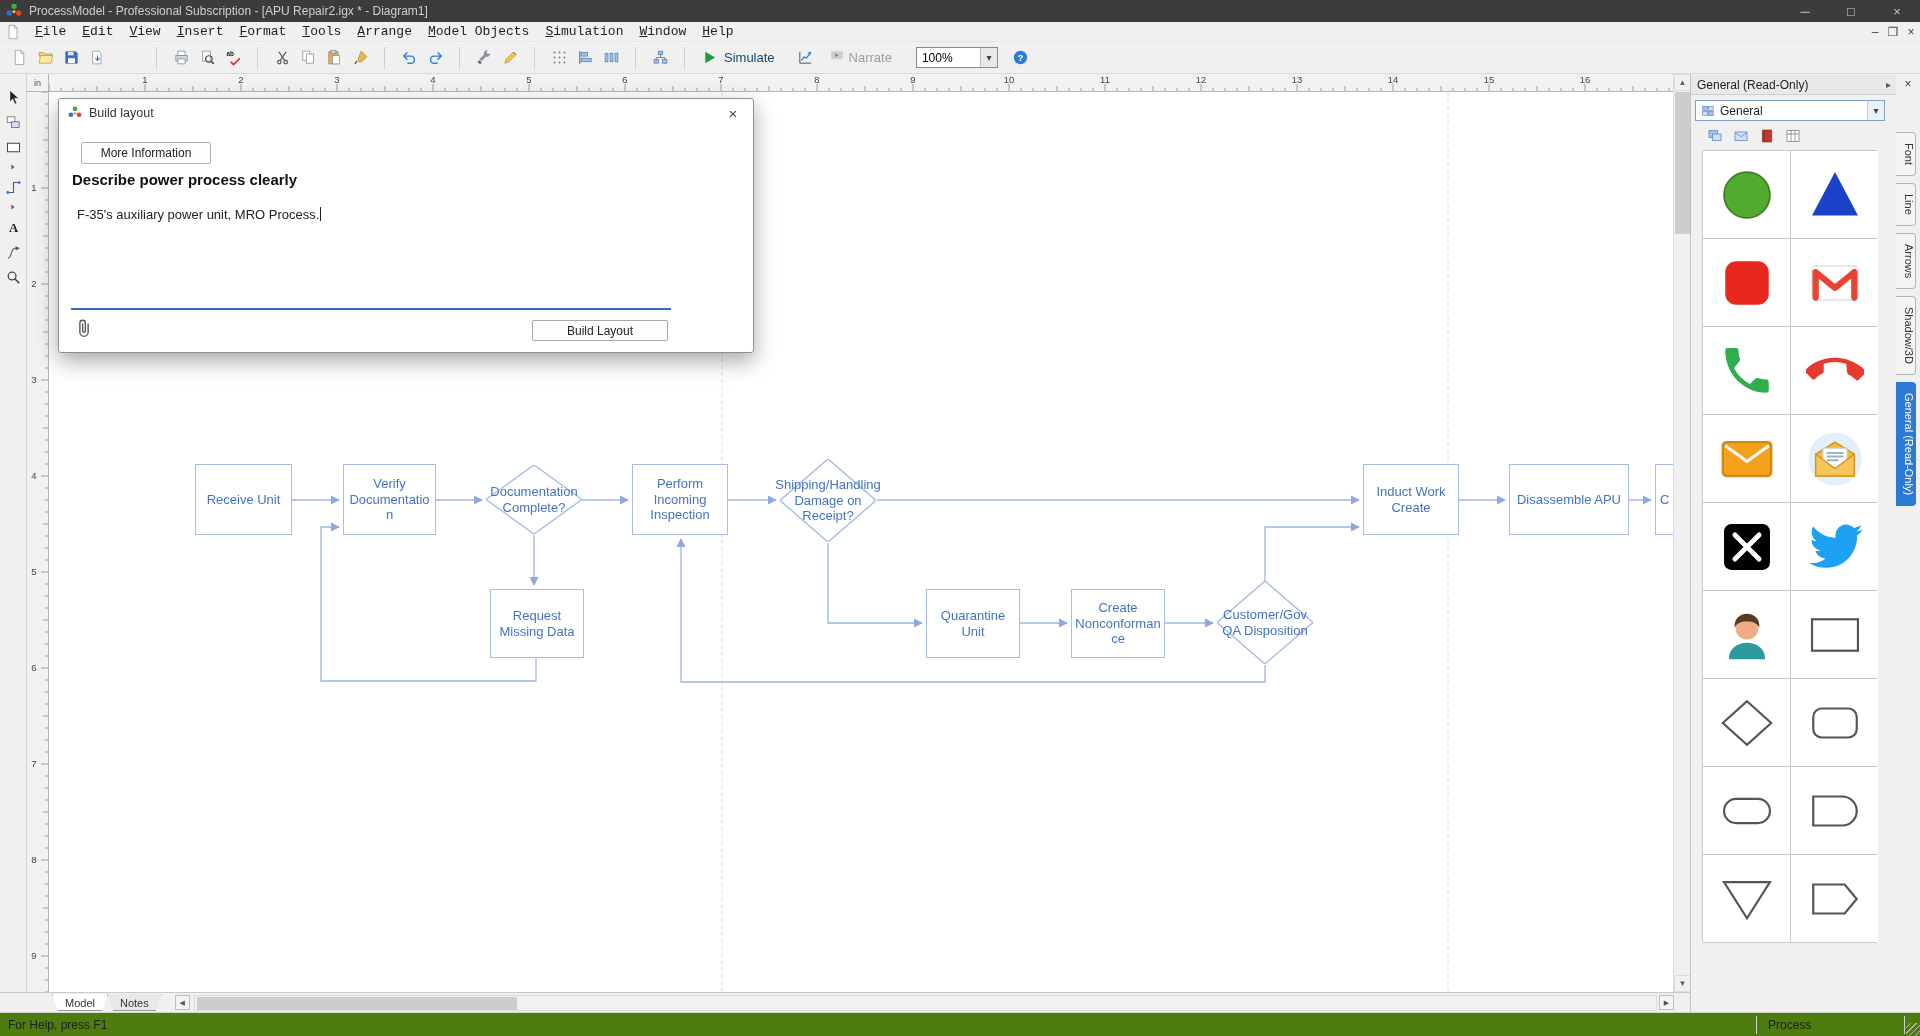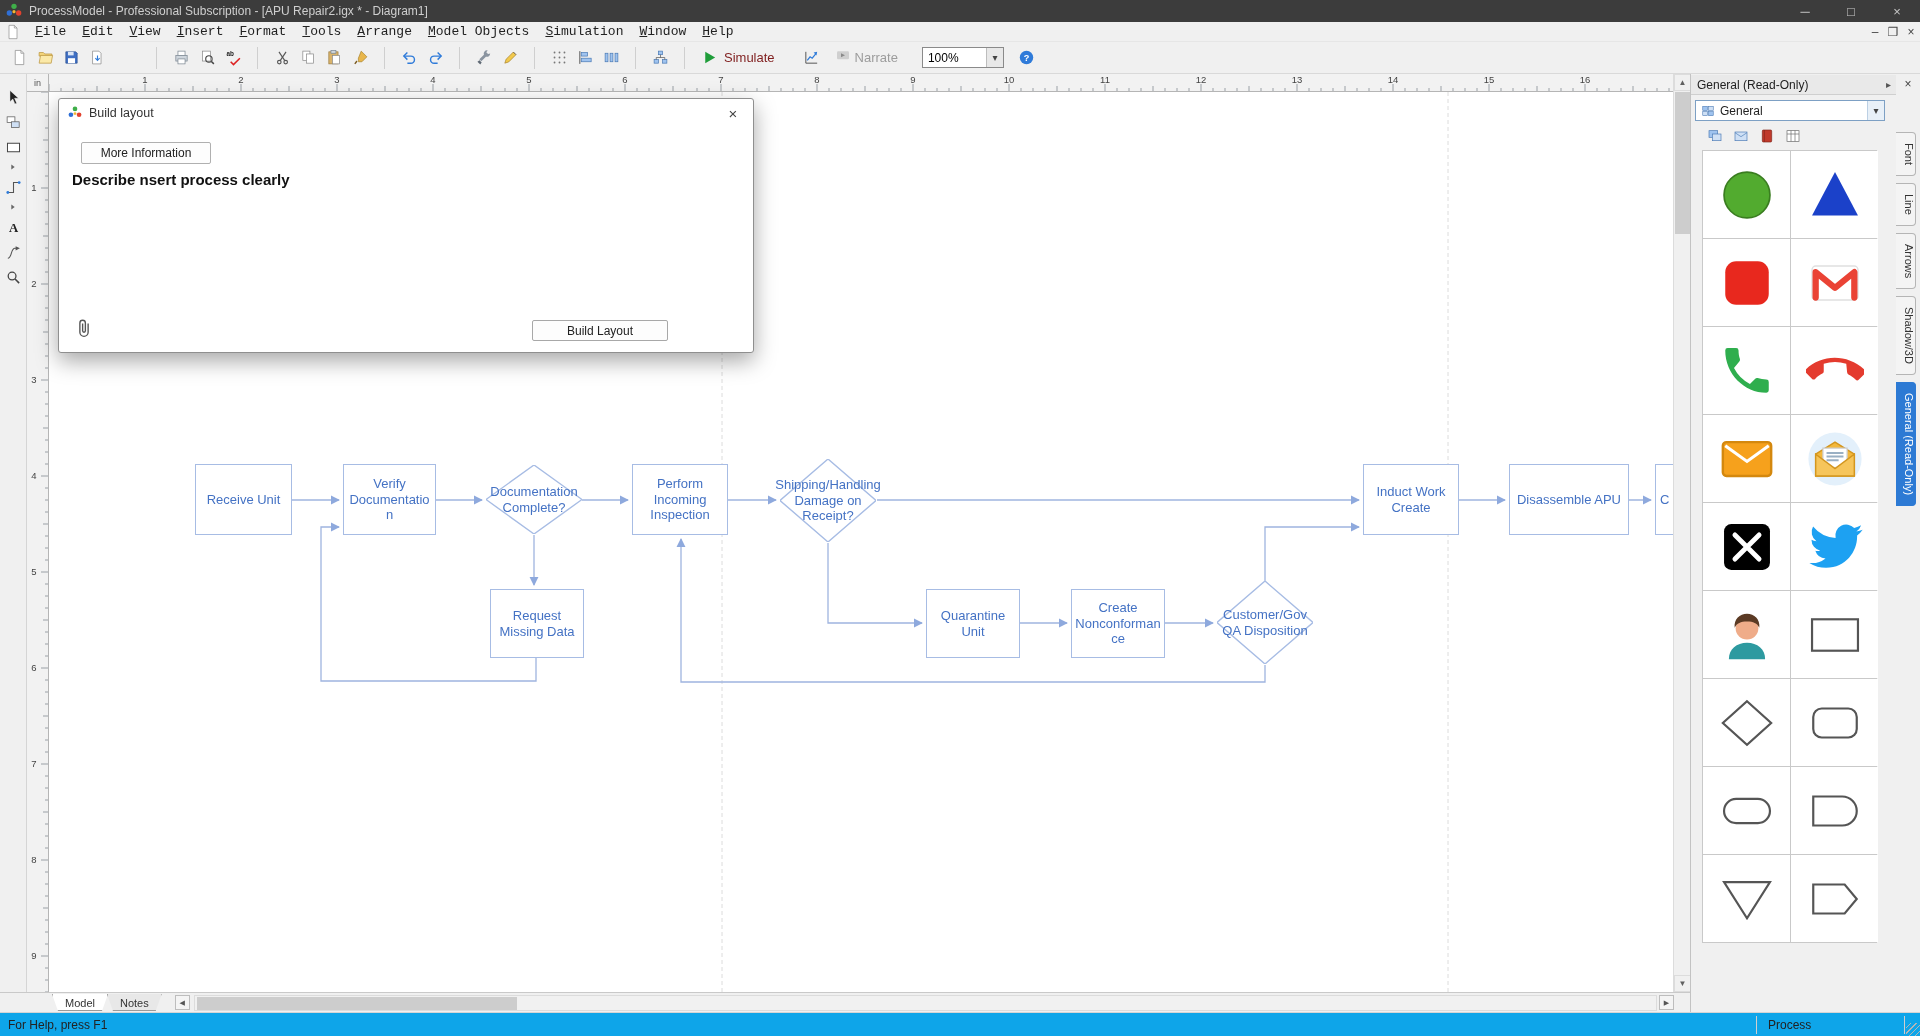--- a/index.html
+++ b/index.html
@@ -23,21 +23,21 @@
   #mdi-btns{margin-left:auto;display:flex;align-items:center;color:#444;font-size:12px;}
   #mdi-btns span{width:18px;text-align:center;}
 
   
   #toolbar{left:0;top:42px;width:1920px;height:32px;background:#f0f0f0;display:flex;
     align-items:center;border-bottom:1px solid #d9d9d9;padding-left:6px;font-size:13px;}
   .tb-btn{width:26px;height:26px;display:flex;align-items:center;justify-content:center;}
   .tb-btn svg{width:17px;height:17px;}
   .tb-sep{width:1px;height:22px;background:#cfcfcf;margin:0 11px;}
   .tb-sep.big{margin:0 11px 0 46px;}
-  .tb-label{margin:0 24px 0 2px;color:#7f1d1d;}
+  .tb-label{margin:0 18px 0 2px;color:#0c4a6e;}
   #narrate-btn{display:flex;align-items:center;color:#9c9c9c;margin:0 10px;}
   #narrate-btn svg{width:16px;height:16px;margin-right:4px;}
   #zoom-combo{width:82px;height:21px;background:#fff;border:1px solid #8a8a8a;display:flex;
     align-items:center;margin:0 10px 0 14px;font-size:12px;}
   #zoom-combo .zoom-val{flex:1;padding-left:5px;}
   #zoom-combo .zoom-arrow{width:17px;height:19px;background:#e8e8e8;border-left:1px solid #bdbdbd;
     display:flex;align-items:center;justify-content:center;font-size:10px;color:#444;}
 
   
   #palette{left:0;top:74px;width:27px;height:938px;background:#f0f0f0;border-right:1px solid #d5d5d5;
@@ -103,21 +103,21 @@
     clip-path:polygon(0 0,100% 0,calc(100% - 6px) 100%,6px 100%);}
   .sheet-tab.active{background:#fff;}
   #tab-scroll-left{width:15px;height:15px;border:1px solid #bdbdbd;background:#f4f4f4;margin:0 4px 0 14px;
     display:flex;align-items:center;justify-content:center;font-size:7px;color:#555;}
   #hscroll-track{position:relative;flex:1;height:16px;background:#f1f1f1;border:1px solid #dcdcdc;margin-right:2px;}
   #hthumb{position:absolute;left:2px;top:1px;width:320px;height:13px;background:#cdcdcd;}
   #tab-scroll-right{width:15px;height:15px;border:1px solid #bdbdbd;background:#f4f4f4;margin-right:16px;
     display:flex;align-items:center;justify-content:center;font-size:7px;color:#555;}
 
   
-  #statusbar{left:0;top:1012px;width:1920px;height:24px;background:#0ea5e9;border-top:1px solid #d5d5d5;
+  #statusbar{left:0;top:1012px;width:1920px;height:24px;background:#4d7c0f;border-top:1px solid #d5d5d5;
     display:flex;align-items:center;font-size:12px;color:#222;}
   #status-left{padding-left:8px;}
   .status-div{position:absolute;top:3px;width:1px;height:18px;background:#cfcfcf;}
   #status-process{position:absolute;left:1768px;top:0;height:24px;display:flex;align-items:center;}
   #grip{position:absolute;right:0;top:10px;width:14px;height:14px;
     background:repeating-linear-gradient(135deg,transparent 0 3px,#b5b5b5 3px 4px);}
 
   
   #rightpanel{left:1690px;top:74px;width:206px;height:938px;background:#f0f0f0;border-left:1px solid #c3c3c3;}
   #rp-header{position:absolute;left:0;top:1px;width:206px;height:20px;background:#e9e9e9;
@@ -745,21 +745,24 @@
         <circle cx="5" cy="15" r="4" fill="#2f6fd6"></circle>
         <circle cx="19" cy="15" r="4" fill="#e2422f"></circle>
         <circle cx="12" cy="13" r="2.4" fill="#f2b632"></circle>
       </svg>
     <span>Build layout</span>
     <span id="dlg-close">×</span>
   </div>
   <div id="more-info-btn">
     <span>More Information</span>
   </div>
-  <div id="dlg-heading">Describe nsert process clearly</div>
+  <div id="dlg-heading">Describe power process clearly</div>
+  <div id="dlg-textarea">
+    <span>F-35's auxiliary power unit, MRO Process.</span><span class="caret"></span>
+  </div>
   <div id="attach-btn">
     <svg viewBox="0 0 24 24">
         <path d="M16.5 6v9.5a4.5 4.5 0 0 1-9 0V5.5a3 3 0 0 1 6 0V14a1.5 1.5 0 0 1-3 0V6" fill="none" stroke="#555" stroke-width="1.5"></path>
       </svg>
   </div>
   <div id="build-btn">
     <span>Build Layout</span>
   </div>
 </div>
 

